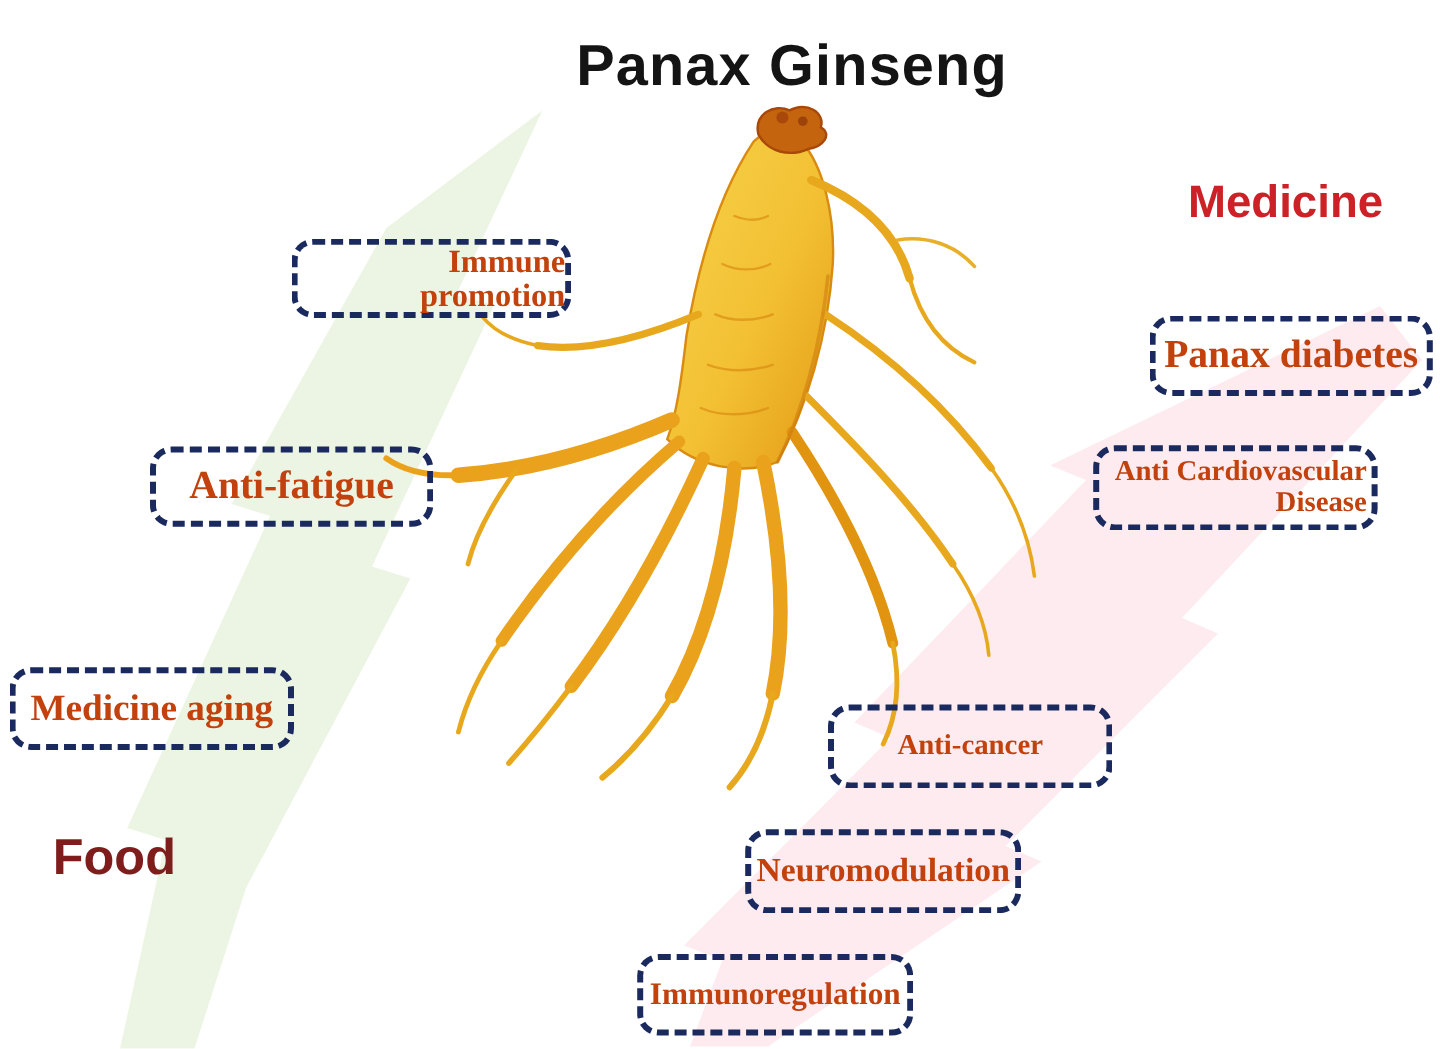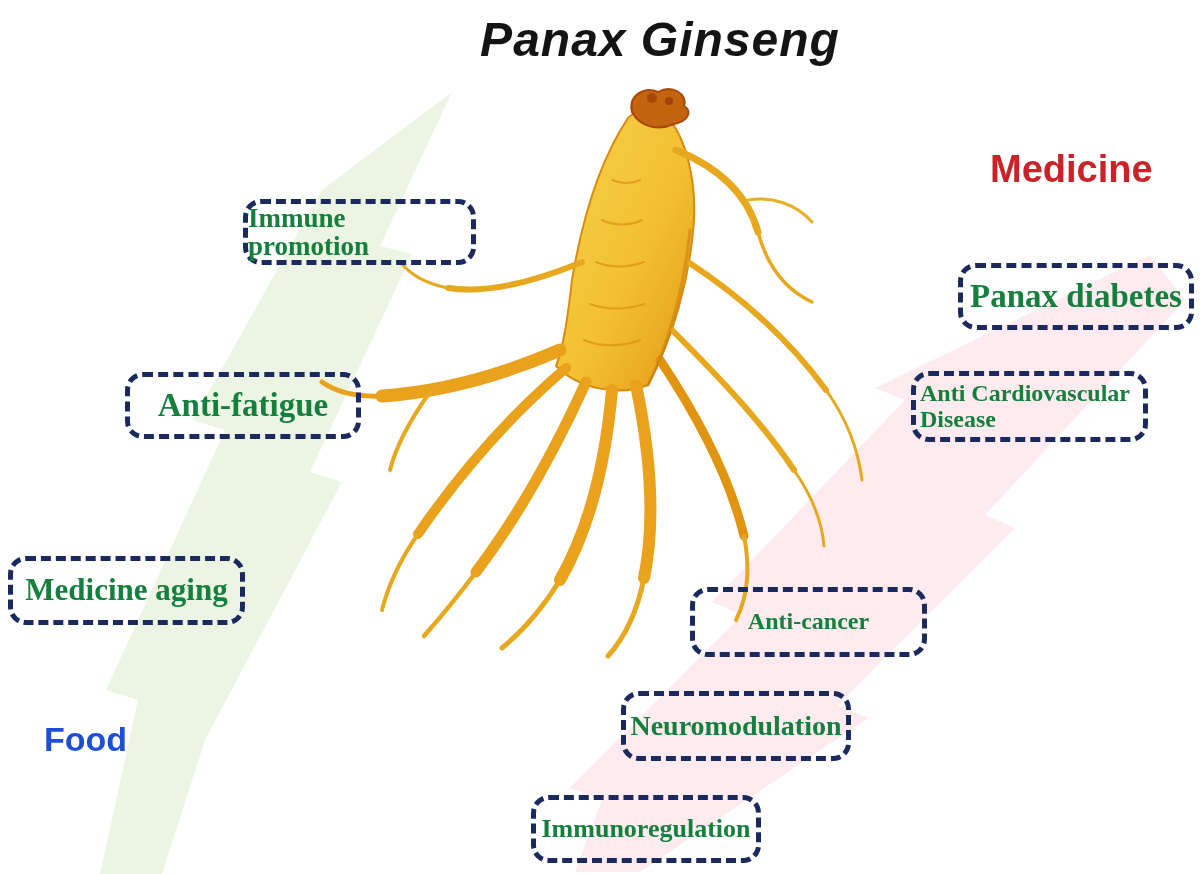--- a/index.html
+++ b/index.html
@@ -7,45 +7,45 @@
     position:relative;width:1200px;height:874px;overflow:hidden;background:#ffffff;
     font-family:"Liberation Sans", sans-serif;
   }
   #bg-art{position:absolute;left:0;top:0;width:1200px;height:874px;}
   .dbox{
     position:absolute;
     border:5px dashed #1b2a5e;
     border-radius:18px;
     display:flex;align-items:center;justify-content:center;
     font-family:"Liberation Serif", serif;
-    font-weight:700;color:#15803d;
-    text-align:left;line-height:1.05;
+    font-weight:700;color:#c2410c;
+    text-align:right;line-height:1.05;
     box-sizing:border-box;
   }
   .box-immune-promotion{left:243px;top:199px;width:233px;height:66px;font-size:27px;}
   .box-anti-fatigue{left:125px;top:372px;width:236px;height:67px;font-size:33px;}
   .box-delaying-aging{left:8px;top:556px;width:237px;height:69px;font-size:31px;}
   .box-anti-diabetes{left:958px;top:263px;width:236px;height:67px;font-size:33px;}
   .box-anti-cardiovascular{left:911px;top:371px;width:237px;height:71px;font-size:24px;padding:0 4px;}
   .box-anti-aging{left:833px;top:479px;width:229px;height:70px;font-size:34px;}
   .box-anti-cancer{left:690px;top:587px;width:237px;height:70px;font-size:24px;}
   .box-neuromodulation{left:621px;top:691px;width:230px;height:70px;font-size:28px;}
   .box-immunoregulation{left:531px;top:795px;width:230px;height:68px;font-size:26px;}
   .page-title{
-    position:absolute;left:420px;top:12px;width:480px;
-    text-align:center;font-size:48px;font-weight:700;font-style:italic;
+    position:absolute;left:420px;top:28px;width:480px;
+    text-align:center;font-size:48px;font-weight:700;
     color:#141414;letter-spacing:1px;white-space:nowrap;
   }
   .medicine-label{
     position:absolute;left:990px;top:148px;width:205px;
     font-size:38px;font-weight:700;color:#cc2127;text-align:left;white-space:nowrap;
   }
   .food-label{
-    position:absolute;left:44px;top:720px;
-    font-size:34px;font-weight:700;color:#1d4ed8;white-space:nowrap;
+    position:absolute;left:44px;top:690px;
+    font-size:42px;font-weight:700;color:#7f1d1d;white-space:nowrap;
   }
 </style>
 </head>
 <body>
 
 <div id="stage">
 
   <svg id="bg-art" viewBox="0 0 1200 874">
     <defs>
       <linearGradient id="bodyGrad" x1="0" y1="0" x2="1" y2="1">

